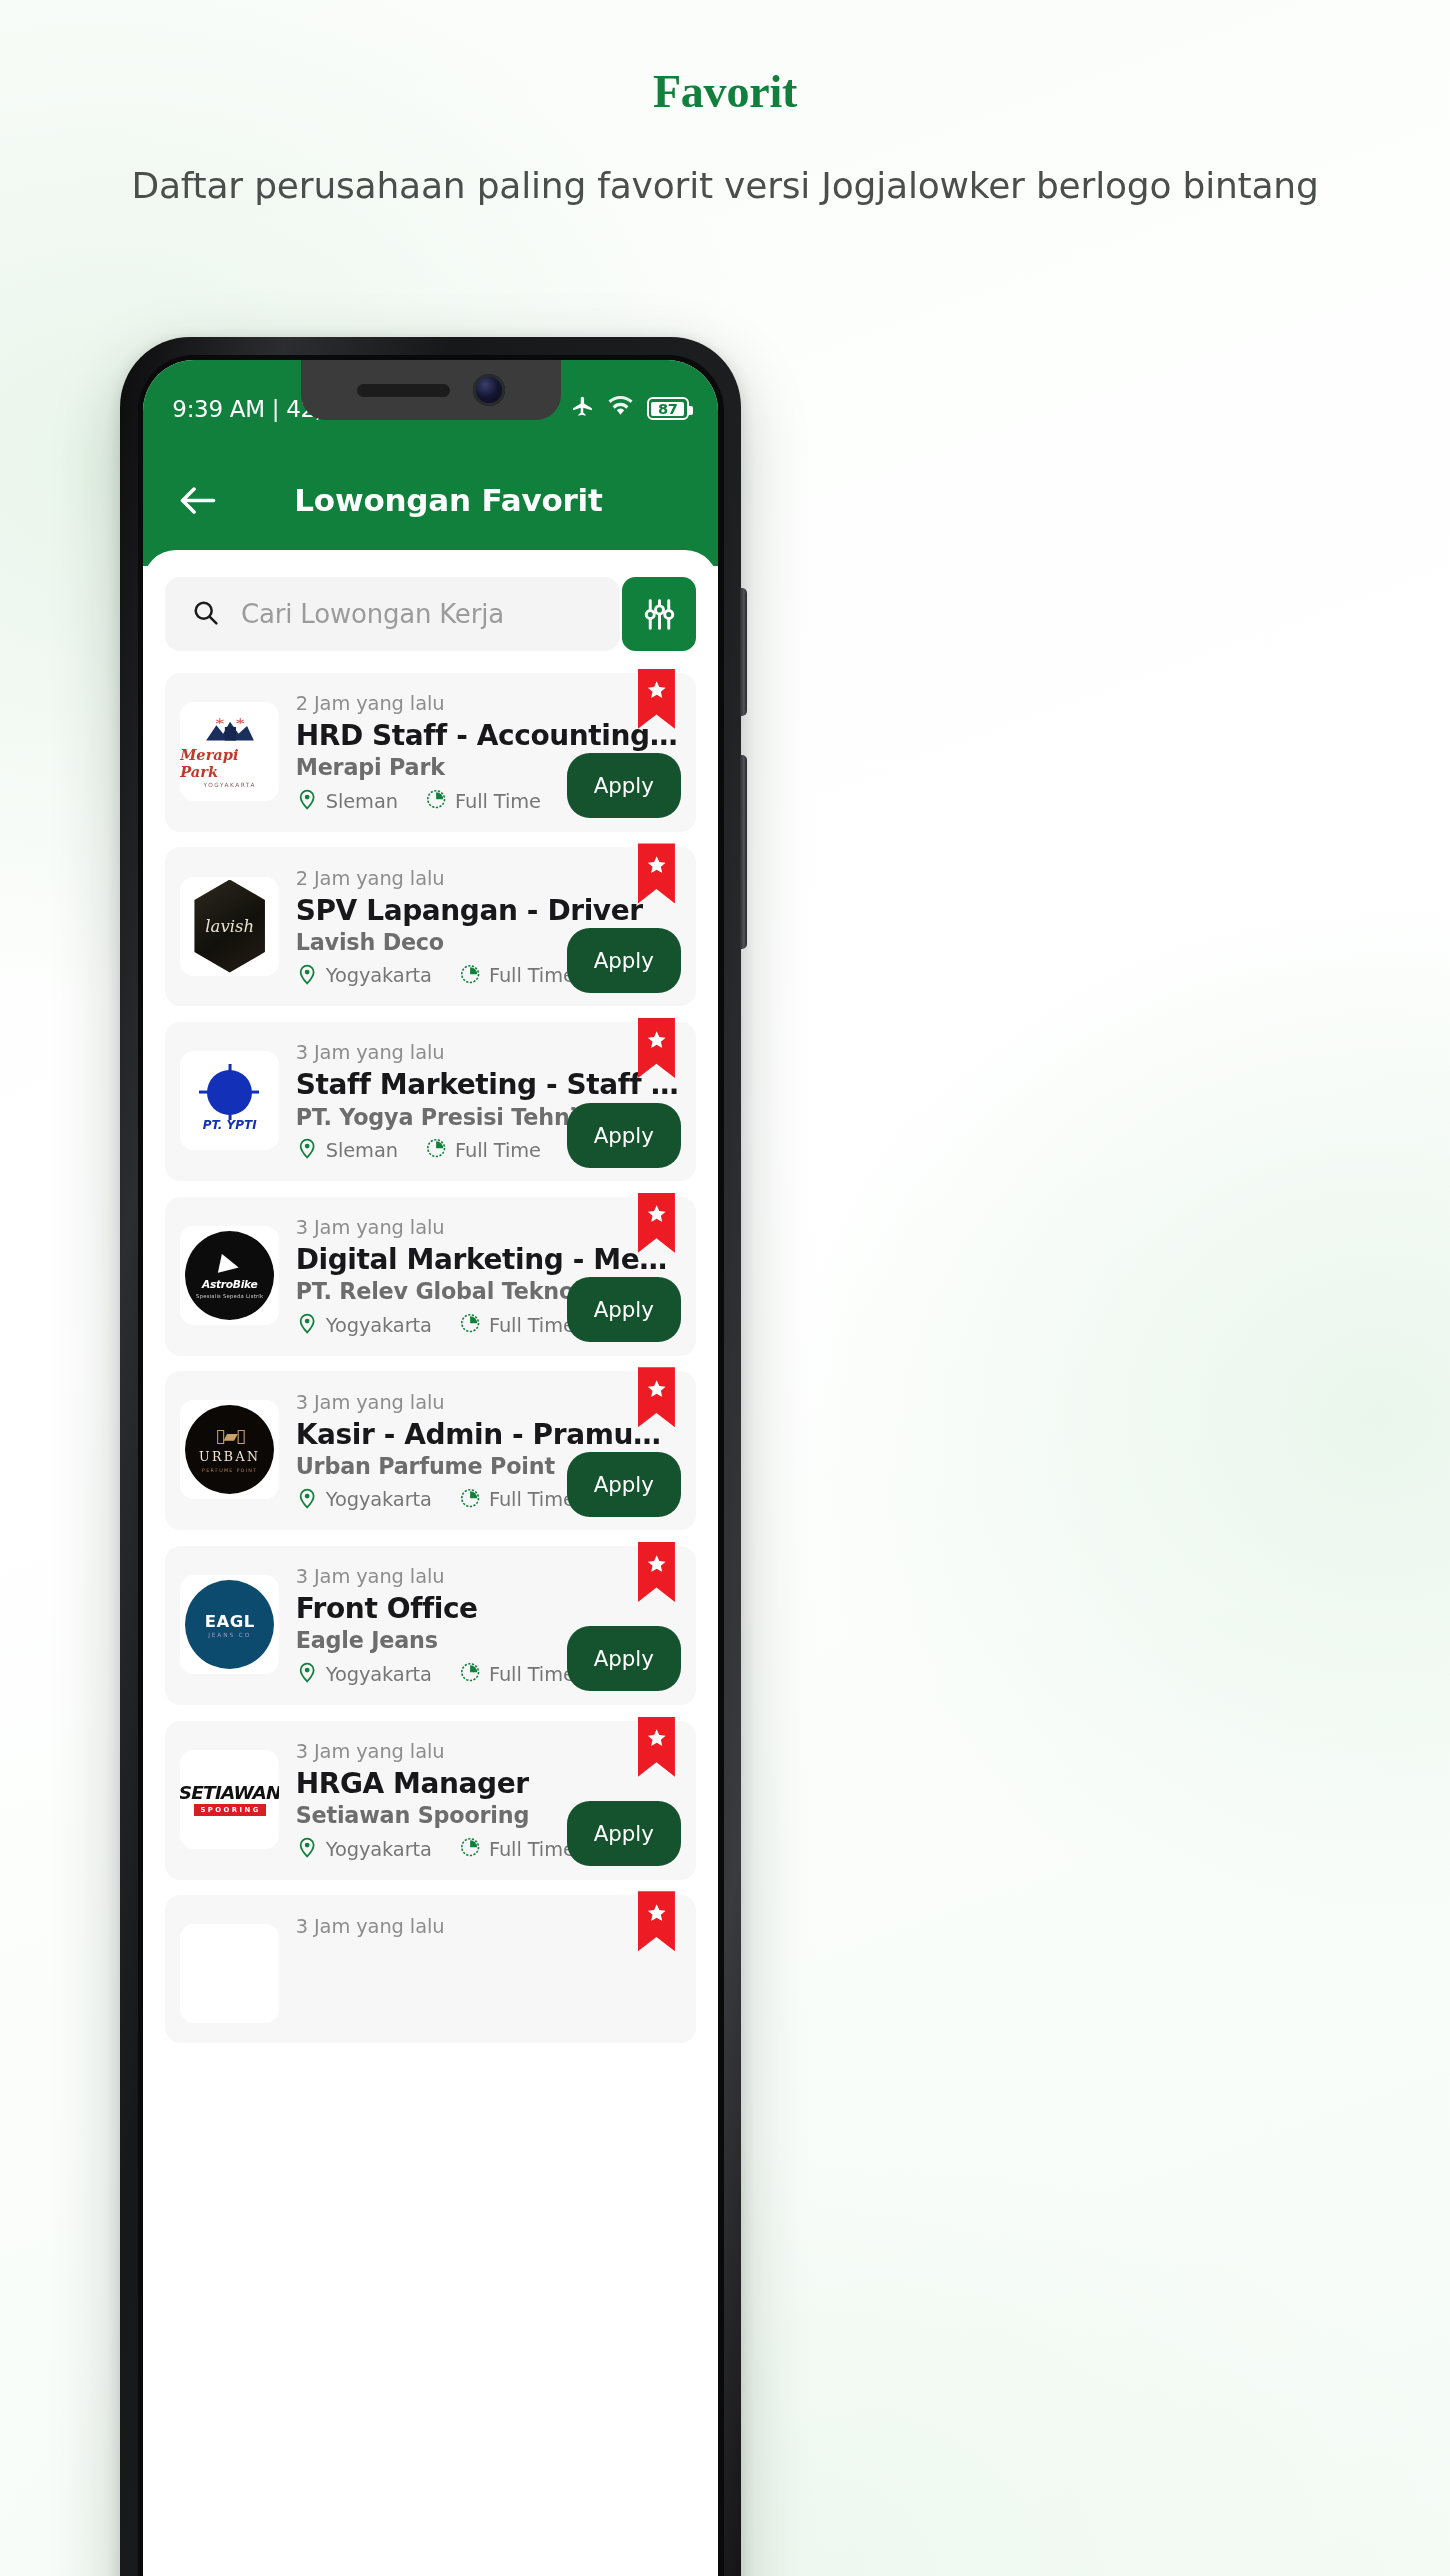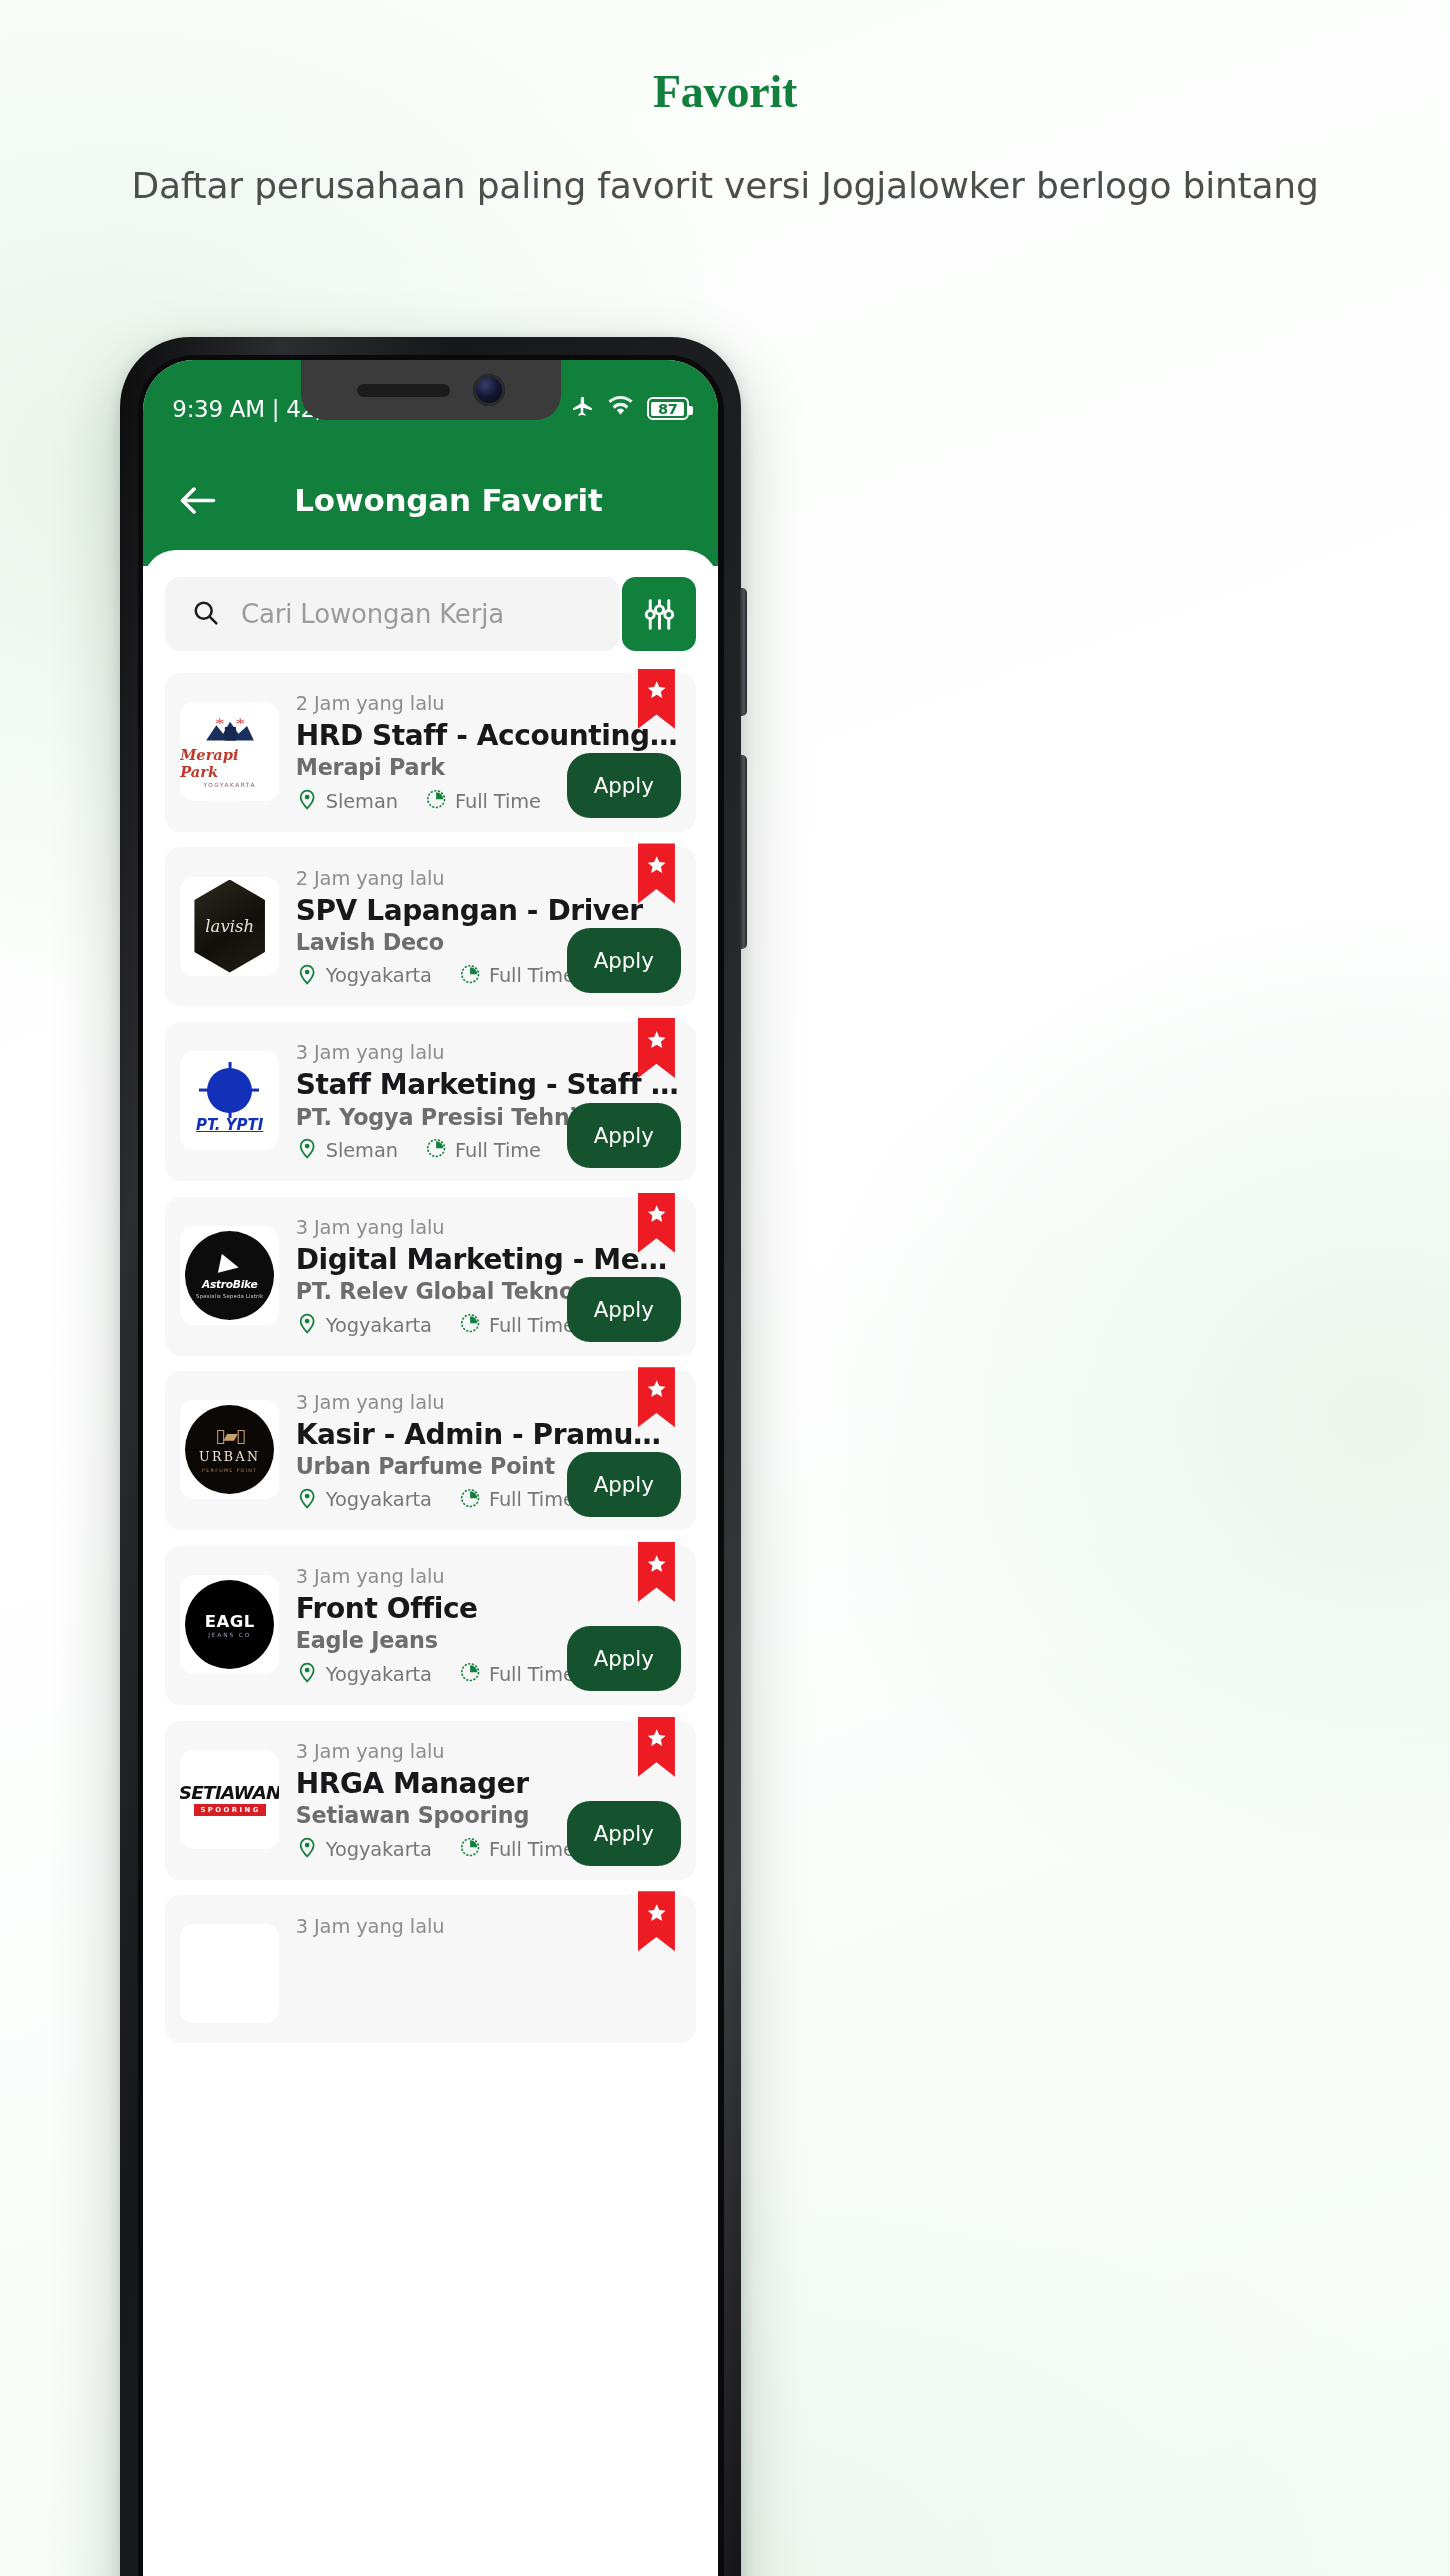--- a/index.html
+++ b/index.html
@@ -361,21 +361,21 @@
     position: relative;
   }
   .lg-ypti-mark:before {
     content:""; position:absolute; left: 50%; top: -5.8px; transform: translateX(-50%);
     width: 2.9px; height: 56px; background: #1230b8;
   }
   .lg-ypti-mark:after {
     content:""; position:absolute; top: 50%; left: -7.8px; transform: translateY(-50%);
     width: 60px; height: 2.9px; background: #1230b8;
   }
-  .lg-ypti-txt { color: #1230b8; font-size: 15px; font-weight: 800; font-style: italic; z-index: 2; text-decoration: underline; }
+  .lg-ypti-txt { color: #1230b8; font-size: 12px; font-weight: 800; font-style: italic; z-index: 2; }
 
   .lg-circle-dark {
     width: 89px; height: 89px; border-radius: 50%;
     background: #0c0c0c;
     display: flex; flex-direction: column; align-items: center; justify-content: center; gap: 1.9px;
   }
   .lg-astro-mark { color: #fff; font-size: 25px; line-height: 1; transform: rotate(12deg); }
   .lg-astro-txt { color: #fff; font-size: 10.7px; font-weight: 800; font-style: italic; letter-spacing: -0.3px; }
   .lg-astro-sub { color: #cfcfcf; font-size: 5.3px; letter-spacing: 0.2px; }
 
@@ -383,21 +383,21 @@
     width: 89px; height: 89px; border-radius: 50%;
     background: #0b0806;
     display: flex; flex-direction: column; align-items: center; justify-content: center; gap: 2.9px;
   }
   .lg-urban-mark { color: #c8a06a; font-size: 18.5px; line-height: 1; letter-spacing: -1.9px; font-family: "DejaVu Serif", serif; }
   .lg-urban-txt { color: #f0e7da; font-size: 12.6px; letter-spacing: 2.4px; font-family: "DejaVu Serif", serif; }
   .lg-urban-sub { color: #b07f4e; font-size: 4.9px; letter-spacing: 1.2px; }
 
   .lg-eagle {
     width: 89px; height: 89px; border-radius: 50%;
-    background: #000000;
+    background: #0c4a6e;
     display: flex; flex-direction: column; align-items: center; justify-content: center;
   }
   .lg-eagle-txt { color: #fff; font-size: 16.5px; font-weight: 600; letter-spacing: 0.5px; }
   .lg-eagle-sub { color: #9f9dc4; font-size: 5.8px; letter-spacing: 1.9px; margin-top: 1px; }
 
   .lg-setiawan { flex-direction: column; gap: 1px; }
   .lg-set-txt {
     color: #111; font-size: 18.5px; font-weight: 800; font-style: italic;
     letter-spacing: -0.8px; font-family: "DejaVu Sans", sans-serif;
   }

